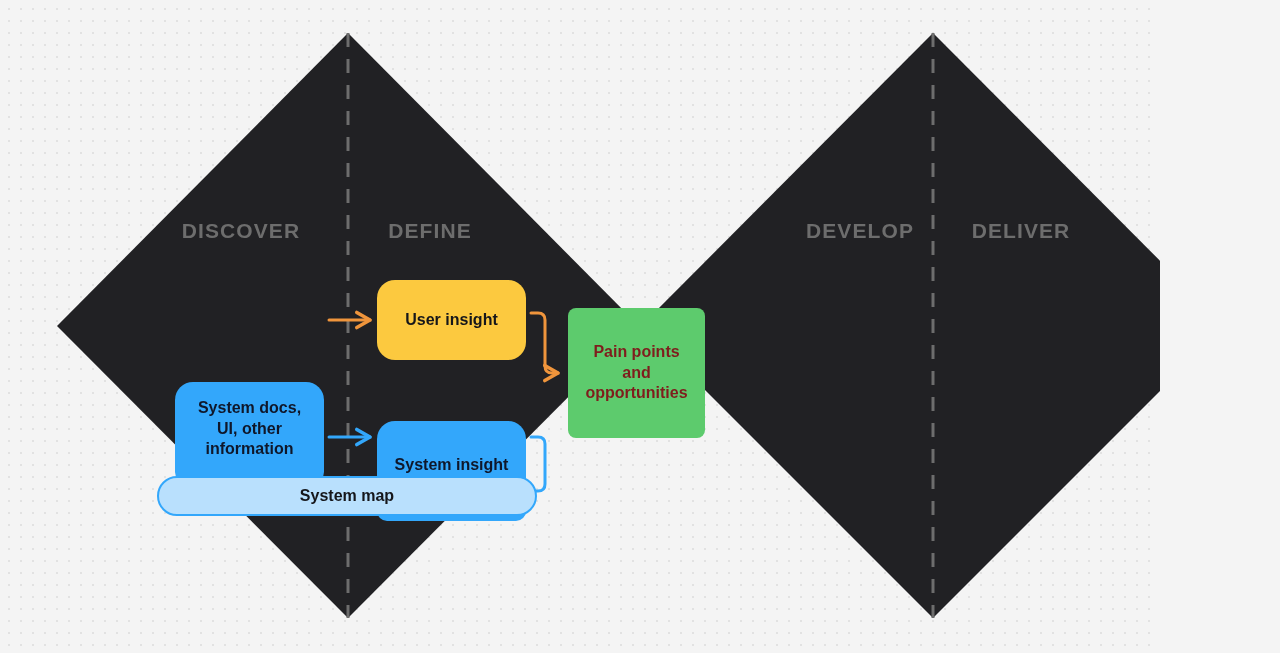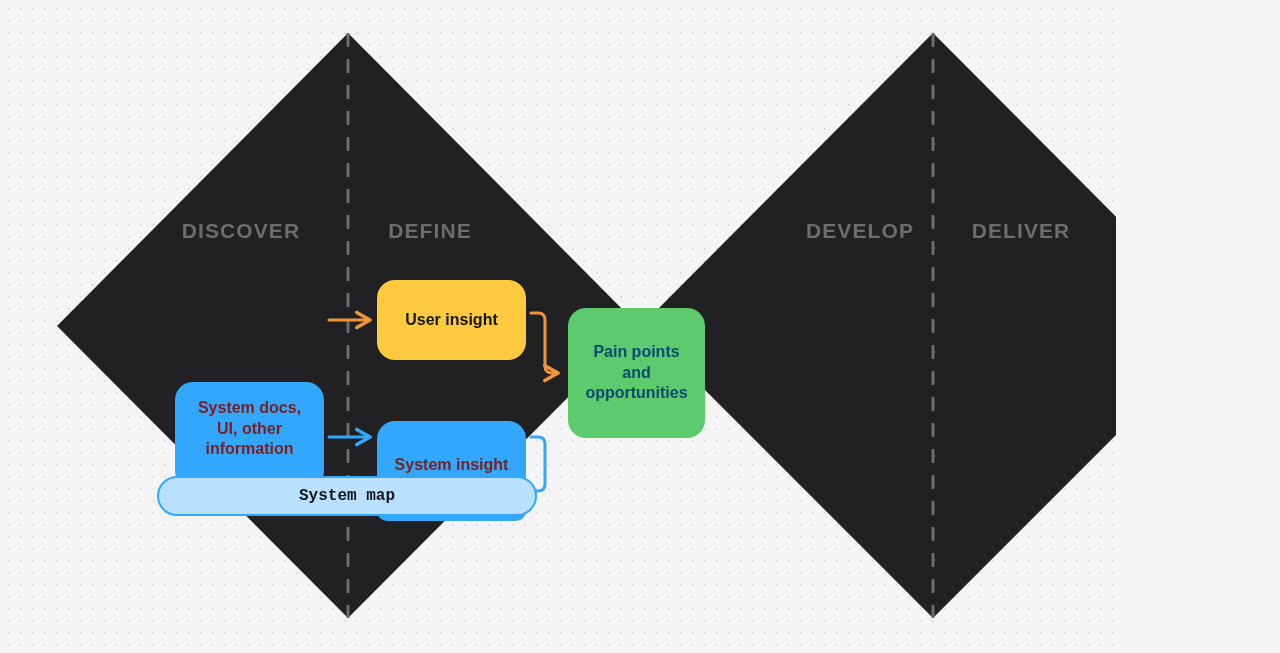--- a/index.html
+++ b/index.html
@@ -17,20 +17,21 @@
 
   #canvas {
     position: relative;
     width: 1116px;
     height: 653px;
     background-color: #f4f4f4;
     background-image: radial-gradient(circle, #e2e2e2 1px, transparent 1.2px);
     background-size: 12px 12px;
     background-position: 3px 3px;
     overflow: hidden;
+    padding-left: 44px;
   }
 
   
   .diamond-layer {
     position: absolute;
     inset: 0;
     z-index: 1;
   }
 
   
@@ -72,40 +73,39 @@
 
   .node-yellow {
     background: #FCC93F;
     color: #15161a;
     border-radius: 18px;
     font-size: 16px;
   }
 
   .node-blue {
     background: #33A7FB;
-    color: #7f1d1d;
+    color: #0f172a;
     border-radius: 18px;
     font-size: 16px;
   }
 
   .node-green {
     background: #5DCB6D;
-    color: #0c4a6e;
-    border-radius: 18px;
+    color: #7f1d1d;
+    border-radius: 8px;
     font-size: 16px;
   }
 
   .node-bar {
     background: #B9E0FD;
     border: 2px solid #33A7FB;
     color: #15161a;
     border-radius: 24px;
     font-size: 16px;
     z-index: 7;
-    font-family: Liberation Mono, monospace;
   }
 
   
   #node-user-research { left: 175px; top: 280px; width: 149px; height: 80px; }
   #node-user-insight  { left: 377px; top: 280px; width: 149px; height: 80px; }
   #node-system-docs   { left: 175px; top: 382px; width: 149px; height: 100px; border-radius: 18px 18px 10px 10px; }
   #node-system-insight{ left: 377px; top: 382px; width: 149px; height: 100px; border-radius: 18px 18px 10px 10px; margin-top: 39px; }
   #node-pain-points   { left: 568px; top: 308px; width: 137px; height: 130px; }
   #node-system-map    { left: 157px; top: 476px; width: 380px; height: 40px; }
 

